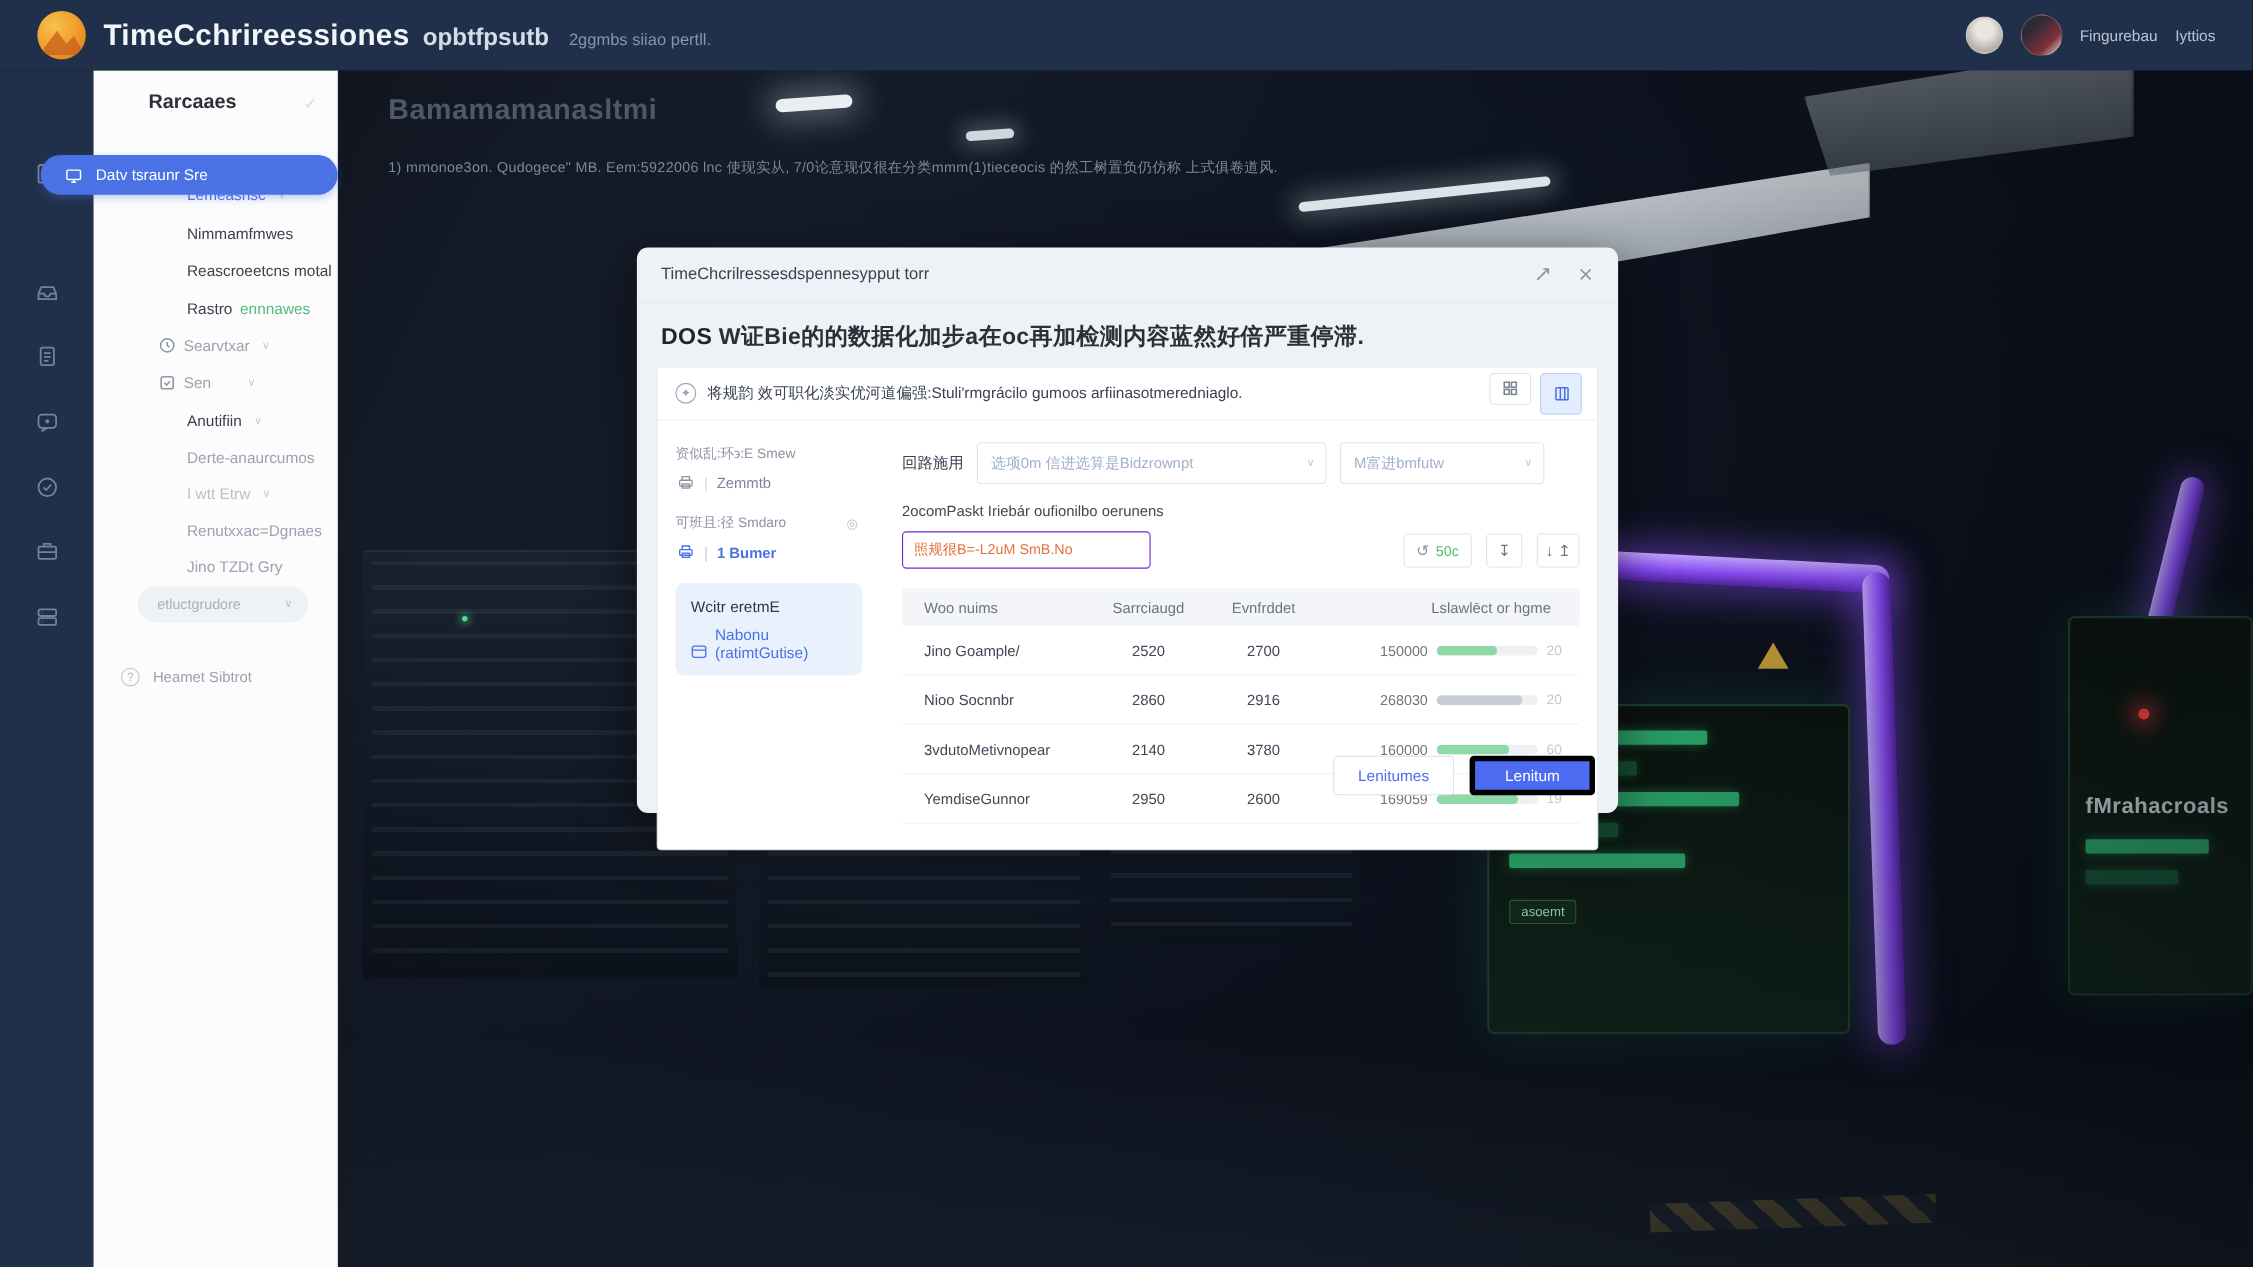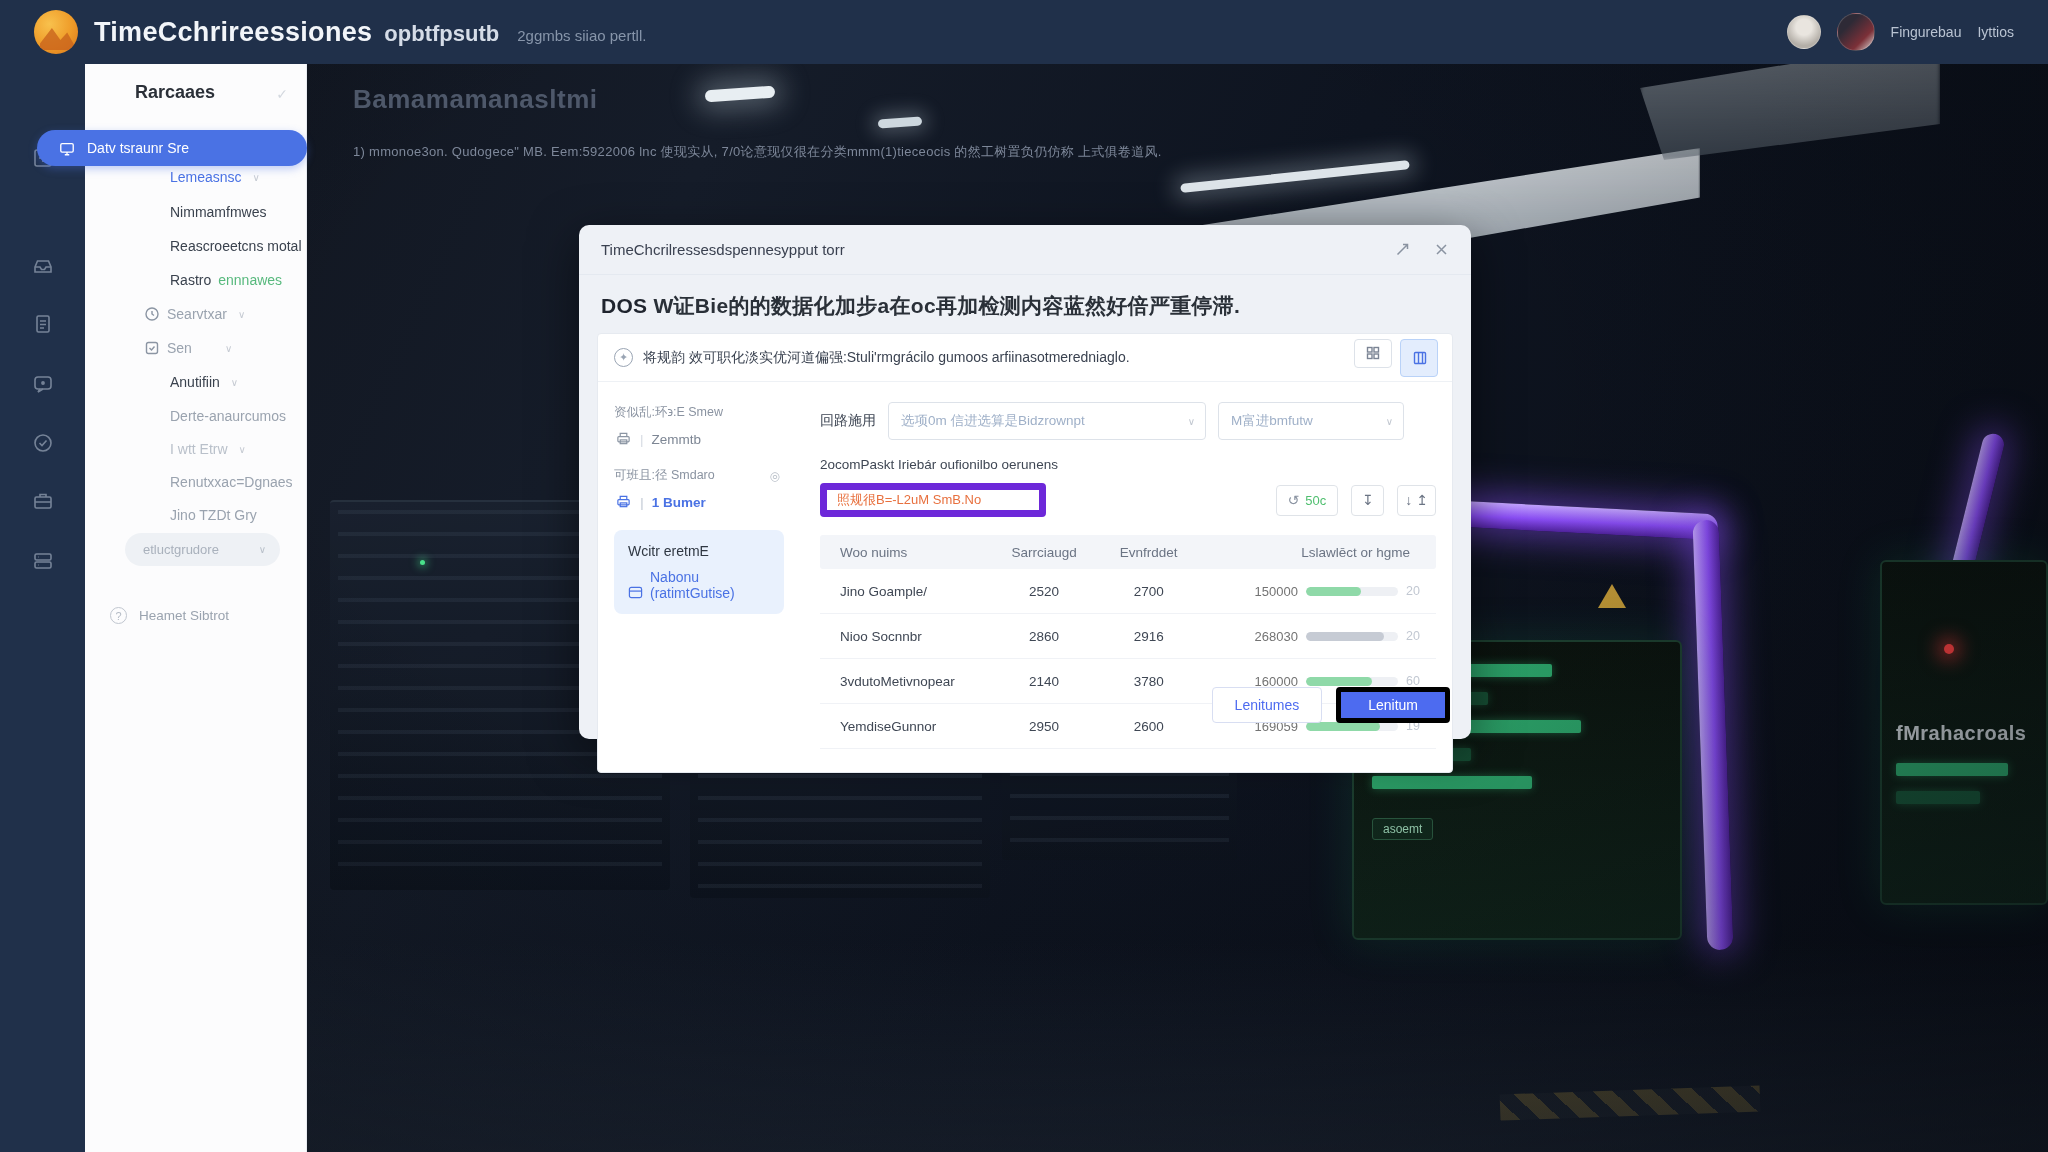--- a/index.html
+++ b/index.html
@@ -86,21 +86,21 @@
   .av2 { width:38px; height:38px; background:linear-gradient(135deg,#2e2a36 30%,#7c3038 70%, #cfc4c2 95%); }
   .top-user { font-size:14px; color:#b9c3d2; }
 
   
   .rail { position:absolute; top:64px; left:0; width:85px; bottom:0; background:#20304a; z-index:20; }
   .rail .ric { position:absolute; left:32px; color:#7f8ca0; opacity:.9; }
   .sidebar { position:absolute; top:64px; left:85px; width:222px; bottom:0; background:#fcfcfd;
     border-right:1px solid #e9ecf1; z-index:20; }
   .sb-title { position:absolute; left:50px; top:18px; font-size:18px; font-weight:bold; color:#2b3038; }
   .sb-check { position:absolute; right:18px; top:22px; font-size:14px; color:#d3d8df; }
-  .active-pill { position:absolute; top:130px; left:37px; width:270px; height:36px; border-radius:18px;
+  .active-pill { position:absolute; top:141px; left:37px; width:270px; height:36px; border-radius:18px;
     background:#4a72e4; z-index:26; display:flex; align-items:center; gap:12px; padding-left:22px;
     color:#fff; font-size:14px; box-shadow:0 3px 8px rgba(74,114,228,.35); cursor:pointer; }
   .sb-item { position:absolute; left:85px; font-size:14px; white-space:nowrap; cursor:pointer;
     display:flex; align-items:center; gap:7px; }
   .sb-item .chev { font-size:10px; color:#c5cad2; margin-left:4px; }
   .c-blue { color:#4a72e4; } .c-dark { color:#3a424e; } .c-grey { color:#9aa3af; }
   .c-light { color:#b9c0ca; } .c-green { color:#57b97d; }
   .sb-ico { display:inline-flex; width:16px; height:16px; color:#8b95a3; }
   .sb-item.with-ico { left:59px; }
   .sb-select { position:absolute; left:40px; top:469px; width:155px; height:33px; border-radius:17px;
@@ -145,21 +145,21 @@
   .sel-card .v { margin-top:10px; display:flex; align-items:flex-end; gap:7px; font-size:14px; color:#4a72e4; }
   .m-right { flex:1; padding:20px 16px 0 26px; min-width:0; }
   .f-row1 { display:flex; align-items:center; gap:12px; }
   .f-label { font-size:14px; color:#3c4452; flex:0 0 auto; }
   .sel { height:38px; border:1px solid #dde2e9; border-radius:4px; background:#fff; display:flex;
     align-items:center; padding:0 10px 0 12px; font-size:13.5px; color:#9fb0c8; cursor:pointer; }
   .sel .chev { margin-left:auto; color:#c0c6cf; font-size:10px; }
   .sel1 { width:318px; } .sel2 { width:186px; }
   .f-row2 { margin-top:17px; font-size:13.5px; color:#3f4754; }
   .f-row3 { margin-top:11px; display:flex; align-items:center; }
-  .f-input { width:226px; height:34px; border:7px solid #6d28d9; border-radius:4px; background:#fff;
+  .f-input { width:226px; height:34px; border:1px solid #6d28d9; border-radius:4px; background:#fff;
     display:flex; align-items:center; padding:0 10px; font-size:13px; color:#e8703e; cursor:text;
     white-space:nowrap; overflow:hidden; }
   .f-acts { margin-left:auto; display:flex; gap:13px; align-items:center; }
   .btn-refresh { height:31px; border:1px solid #dfe3e8; border-radius:4px; background:#fff;
     display:flex; align-items:center; gap:6px; padding:0 11px; cursor:pointer; }
   .btn-refresh .ic { color:#8a93a1; font-size:14px; }
   .btn-refresh .lb { color:#4fbf6f; font-size:13px; }
   .ibtn { height:31px; min-width:33px; border:1px solid #dfe3e8; border-radius:4px; background:#fff;
     display:flex; align-items:center; justify-content:center; gap:4px; color:#6b7484; font-size:14px;
     cursor:pointer; padding:0 7px; }

